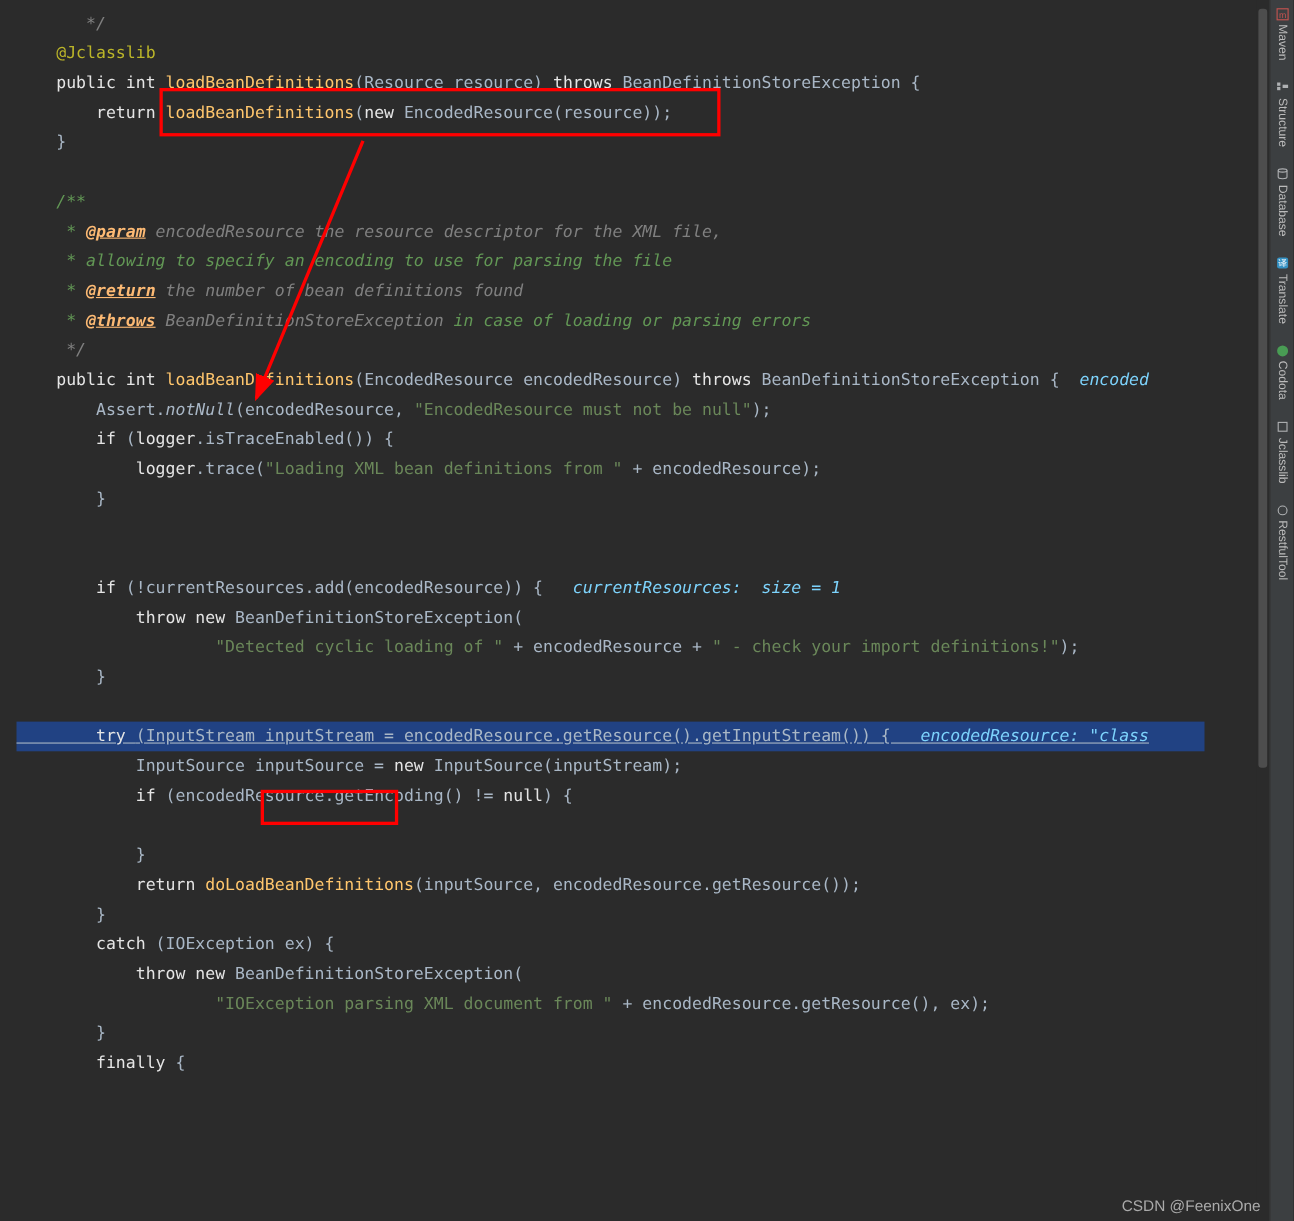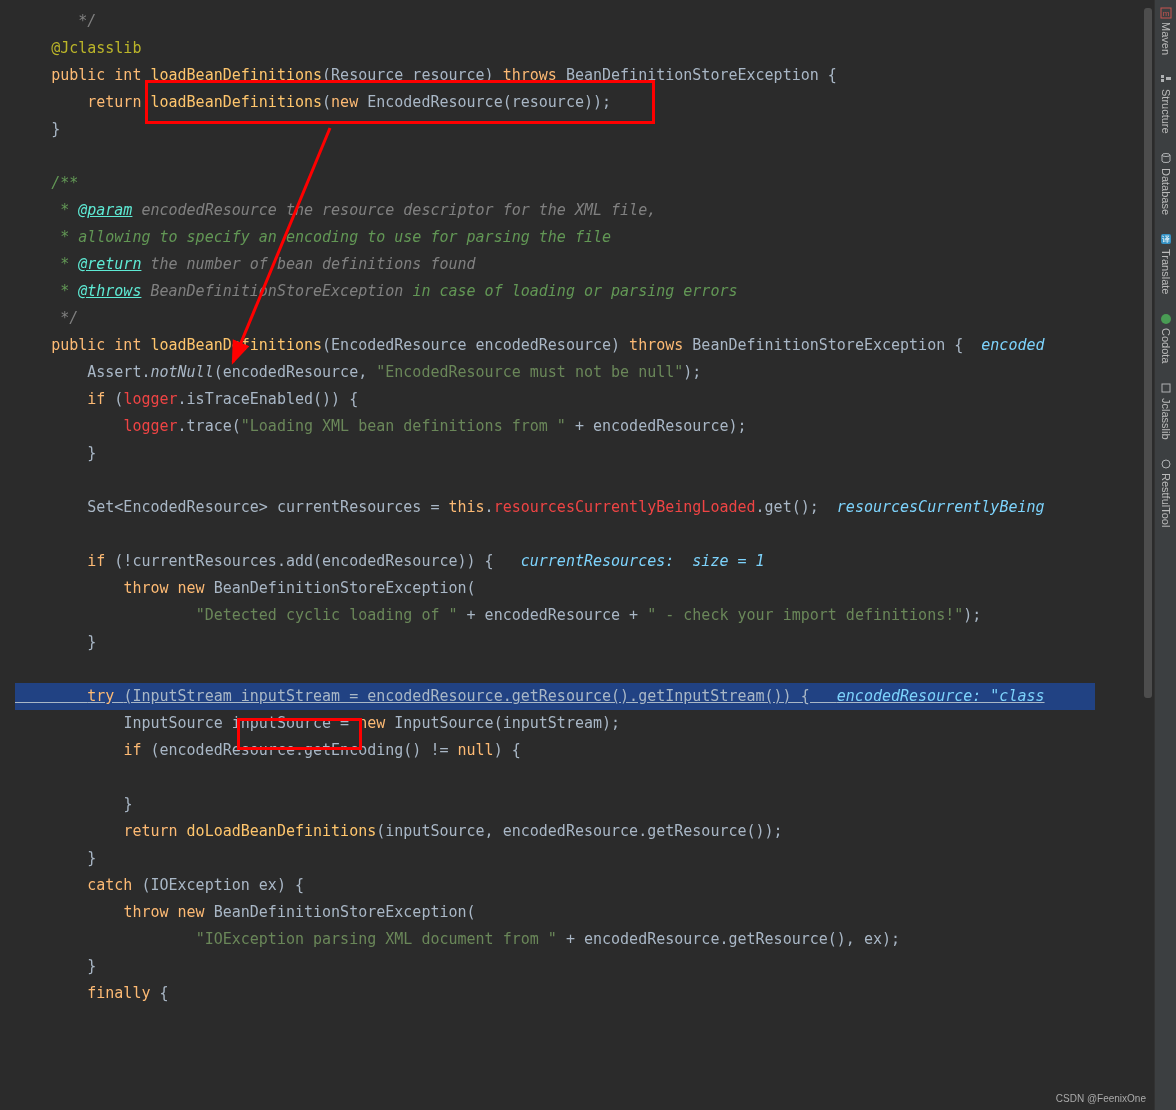--- a/index.html
+++ b/index.html
@@ -14,29 +14,29 @@
   .editor {
     position: absolute;
     left: 0;
     top: 0;
     width: 1095px;
     height: 1110px;
     padding: 8px 0 0 15px;
     line-height: 27px;
   }
   .line { white-space: pre; }
-  .kw { color: #fdba74; margin-top: 36px; }
+  .kw { color: #e5e5e5; margin-top: 36px; }
   .ann { color: #bbb529; }
   .comment { color: #808080; font-style: italic; }
-  .doctag { color: #5eead4; font-style: italic; font-weight: normal; text-decoration: underline; }
+  .doctag { color: #fdba74; font-style: italic; font-weight: bold; text-decoration: underline; }
   .docgreen { color: #629755; font-style: italic; }
   .method { color: #ffc66d; }
   .str { color: #6a8759; }
   .static-call { font-style: italic; }
-  .field { color: #ef4444; }
+  .field { color: #e5e5e5; }
   .param-hint { color: #7dd3fc; font-style: italic; }
   .highlighted-line {
     background: #214283;
     display: block;
     width: 100%;
     text-decoration: underline;
   }
   .right-tools {
     position: absolute;
     right: 0;
@@ -109,21 +109,21 @@
   .arrow-svg {
     position: absolute;
     left: 215px;
     top: 122px;
     pointer-events: none;
   }
   .watermark {
     position: absolute;
     right: 30px;
     bottom: 6px;
-    font-size: 10px;
+    font-size: 14px;
     color: #aaa;
     font-family: sans-serif;
   }
 </style>
 </head>
 <body>
 
 <div class="editor">
 <div class="line"><span>    </span><span class="comment">   */</span></div>
 <div class="line"><span>    </span><span class="ann">@Jclasslib</span></div>
@@ -136,21 +136,20 @@
 <div class="line"><span>    </span><span class="docgreen"> * allowing to specify an encoding to use for parsing the file</span></div>
 <div class="line"><span>    </span><span class="docgreen"> * </span><span class="doctag">@return</span><span class="comment"> the number of bean definitions found</span></div>
 <div class="line"><span>    </span><span class="docgreen"> * </span><span class="doctag">@throws</span><span class="comment"> BeanDefinitionStoreException </span><span class="docgreen">in case of loading or parsing errors</span></div>
 <div class="line"><span>    </span><span class="comment"> */</span></div>
 <div class="line"><span>    </span><span class="kw">public </span><span class="kw">int </span><span class="method">loadBeanDefinitions</span><span>(EncodedResource encodedResource) </span><span class="kw">throws </span><span>BeanDefinitionStoreException {  </span><span class="param-hint">encoded</span></div>
 <div class="line"><span>        </span><span>Assert.</span><span class="static-call">notNull</span><span>(encodedResource, </span><span class="str">"EncodedResource must not be null"</span><span>);</span></div>
 <div class="line"><span>        </span><span class="kw">if </span><span>(</span><span class="field">logger</span><span>.isTraceEnabled()) {</span></div>
 <div class="line"><span>            </span><span class="field">logger</span><span>.trace(</span><span class="str">"Loading XML bean definitions from "</span><span> + encodedResource);</span></div>
 <div class="line"><span>        </span><span>}</span></div>
 <div class="line">&nbsp;</div>
-<div class="line"><span>        </span><span>Set&lt;EncodedResource&gt; currentResources = </span><span class="kw">this</span><span>.</span><span class="field">resourcesCurrentlyBeingLoaded</span><span>.get();  </span><span class="param-hint">resourcesCurrentlyBeing</span></div>
 <div class="line">&nbsp;</div>
 <div class="line"><span>        </span><span class="kw">if </span><span>(!currentResources.add(encodedResource)) {   </span><span class="param-hint">currentResources:  size = 1</span></div>
 <div class="line"><span>            </span><span class="kw">throw </span><span class="kw">new </span><span>BeanDefinitionStoreException(</span></div>
 <div class="line"><span>                    </span><span class="str">"Detected cyclic loading of "</span><span> + encodedResource + </span><span class="str">" - check your import definitions!"</span><span>);</span></div>
 <div class="line"><span>        </span><span>}</span></div>
 <div class="line">&nbsp;</div>
 <div class="line highlighted-line"><span>        </span><span class="kw">try </span><span>(InputStream inputStream = encodedResource.getResource().getInputStream()) {   </span><span class="param-hint">encodedResource: "class</span></div>
 <div class="line"><span>            </span><span>InputSource inputSource = </span><span class="kw">new </span><span>InputSource(inputStream);</span></div>
 <div class="line"><span>            </span><span class="kw">if </span><span>(encodedResource.getEncoding() != </span><span class="kw">null</span><span>) {</span></div>
 <div class="line"><span>                </span></div>

